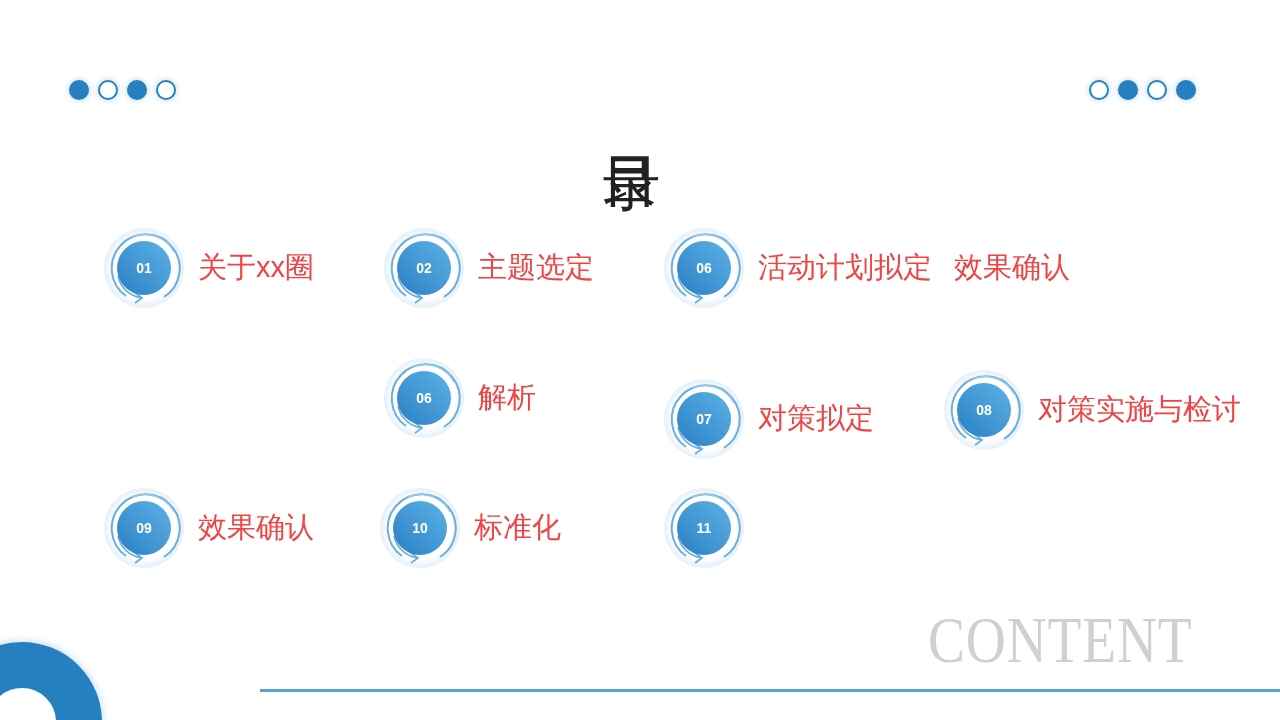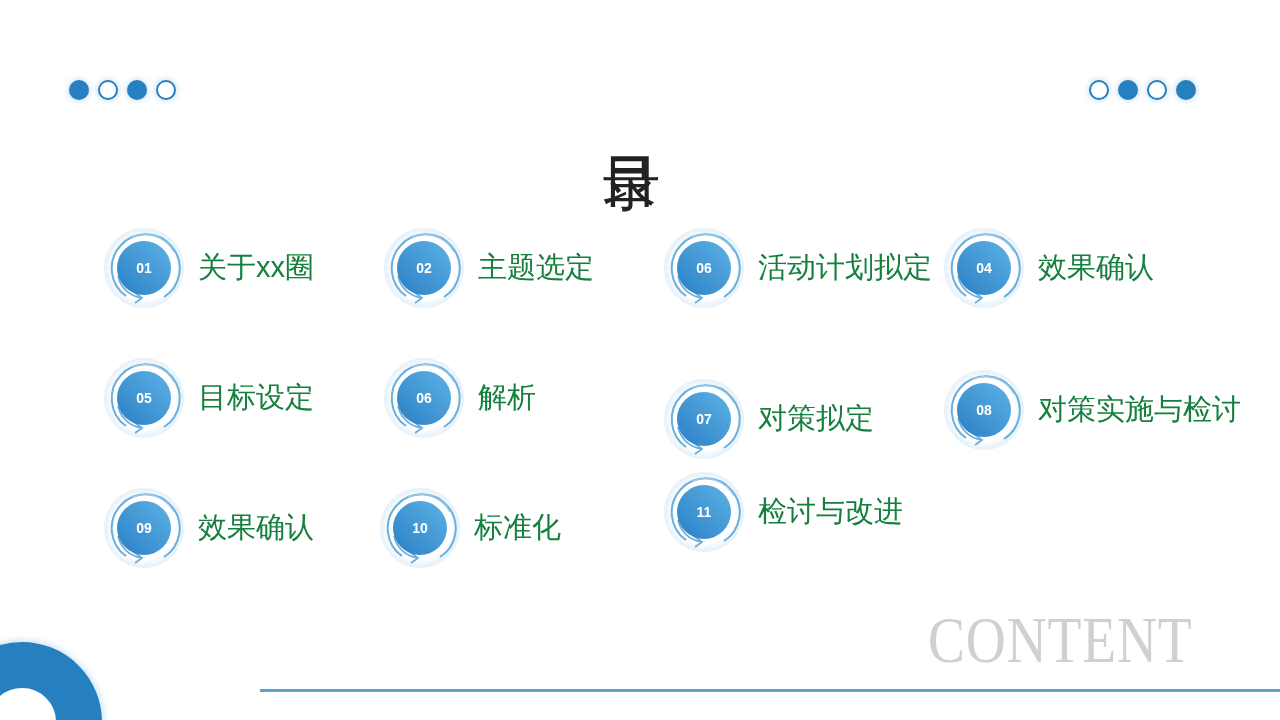--- a/index.html
+++ b/index.html
@@ -31,21 +31,21 @@
   .item { position: absolute; display: flex; align-items: center; height: 84px; }
   .badge { position: relative; width: 84px; height: 84px; flex: 0 0 84px; }
   .badge svg { position: absolute; left: 0; top: 0; }
   .badge .num {
     position: absolute; left: 0; top: 0; width: 84px; height: 84px;
     display: flex; align-items: center; justify-content: center;
     color: #fff; font-family: "Liberation Sans", "DejaVu Sans", sans-serif;
     font-weight: bold; font-size: 14px;
   }
   .label {
-    margin-left: 12px; font-size: 29px; color: #15803d; white-space: nowrap;
+    margin-left: 12px; font-size: 29px; color: #ef4444; white-space: nowrap;
     font-family: "DejaVu Serif", "Liberation Serif", serif;
     position: relative; z-index: 2;
   }
   .label .latin { font-family: "Liberation Sans", "DejaVu Sans", sans-serif; }
 
   .content-word {
     position: absolute; left: 928px; top: 602px;
     font-family: "Liberation Serif", "DejaVu Serif", serif;
     font-size: 66px; color: #d0d0d0; letter-spacing: 1px;
     transform: scaleX(0.84); transform-origin: left top;
@@ -126,38 +126,23 @@
     <div class="badge">
       <svg width="84" height="84">
           <use href="#badge-art"></use>
         </svg>
       <div class="num">06</div>
     </div>
     <div class="label">活动计划拟定</div>
   </div>
 
   <div class="item" style="left:942px;top:226px">
-    <div class="badge">
-      <svg width="84" height="84">
-          <use href="#badge-art"></use>
-        </svg>
-      <div class="num">04</div>
-    </div>
     <div class="label">效果确认</div>
   </div>
 
-  <div class="item" style="left:102px;top:356px">
-    <div class="badge">
-      <svg width="84" height="84">
-          <use href="#badge-art"></use>
-        </svg>
-      <div class="num">05</div>
-    </div>
-    <div class="label">目标设定</div>
-  </div>
 
   <div class="item" style="left:382px;top:356px">
     <div class="badge">
       <svg width="84" height="84">
           <use href="#badge-art"></use>
         </svg>
       <div class="num">06</div>
     </div>
     <div class="label">解析</div>
   </div>
@@ -195,26 +180,25 @@
   <div class="item" style="left:378px;top:486px">
     <div class="badge">
       <svg width="84" height="84">
           <use href="#badge-art"></use>
         </svg>
       <div class="num">10</div>
     </div>
     <div class="label">标准化</div>
   </div>
 
-  <div class="item" style="left:662px;top:470px">
+  <div class="item" style="left:662px;top:486px">
     <div class="badge">
       <svg width="84" height="84">
           <use href="#badge-art"></use>
         </svg>
       <div class="num">11</div>
     </div>
-    <div class="label">检讨与改进</div>
   </div>
 </div>
 
 <div class="content-word">CONTENT</div>
 <div class="bottom-line"></div>
 <div class="corner-ring"></div>
 
 </body></html>

